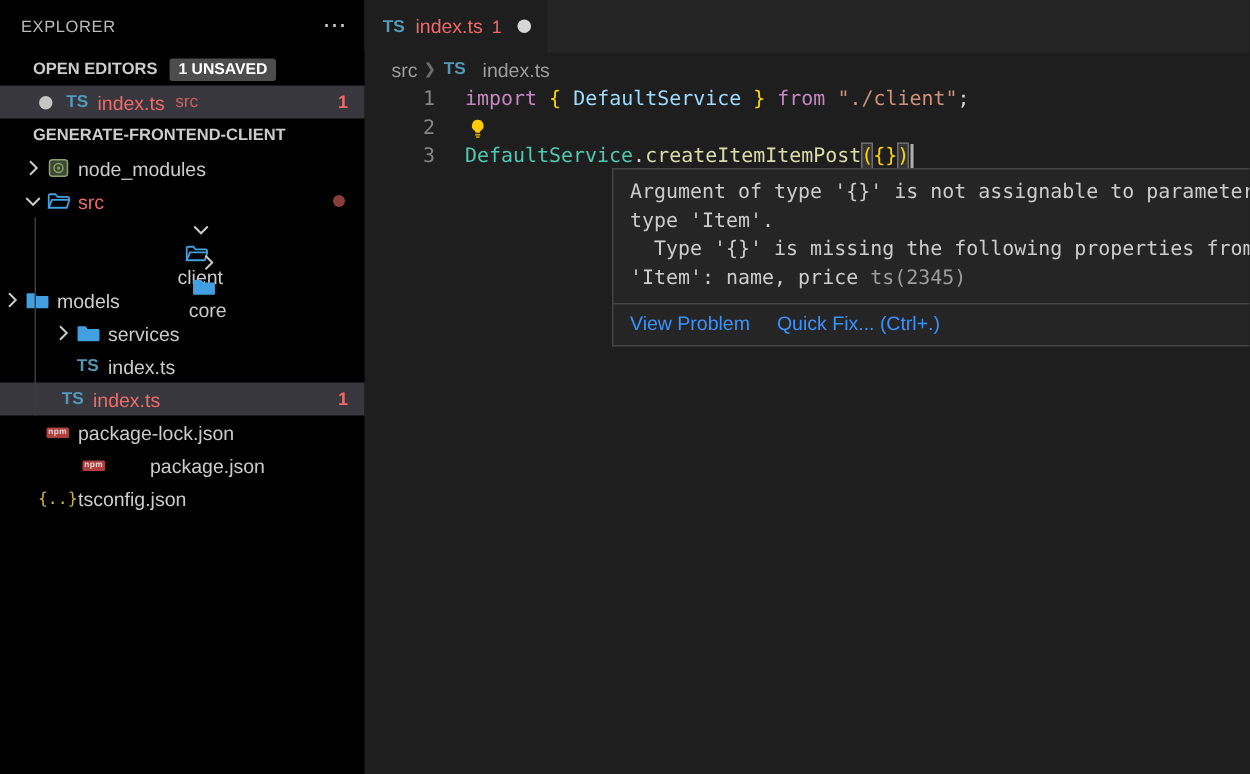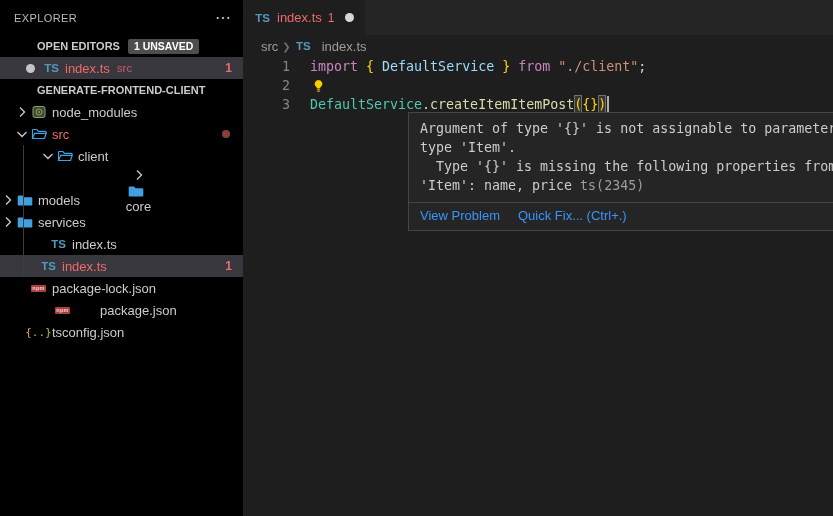--- a/index.html
+++ b/index.html
@@ -9,21 +9,21 @@
     font-family: "Liberation Sans", sans-serif;
     color: #cccccc;
     position: relative;
     font-size: 13px;
   }
   
   .sidebar { position: absolute; left:0; top:0; width:243px; height:516px; background:#000000; }
   .sidebar-header { height:35px; display:flex; align-items:center; padding:0 12px 0 14px; }
   .sidebar-title { flex:1; font-size:11px; color:#bbbbbb; letter-spacing:.4px; }
   .more-actions { color:#cccccc; font-size:16px; cursor:pointer; line-height:10px; }
-  .section-header { height:22px; display:flex; align-items:center; padding-left:21px; font-weight:bold; font-size:11px; color:#cccccc; cursor:pointer; }
+  .section-header { height:22px; display:flex; align-items:center; padding-left:6px; font-weight:bold; font-size:11px; color:#cccccc; cursor:pointer; }
   .unsaved-badge { margin-left:8px; background:#4d4d4d; color:#ffffff; font-size:10.5px; font-weight:600; padding:1.5px 6px; border-radius:2px; }
   .row { height:22px; display:flex; align-items:center; cursor:pointer; position:relative; }
   .row.selected { background:#37373d; }
   .chev { width:16px; height:16px; flex:none; display:flex; align-items:center; justify-content:center; }
   .ficon { width:17px; height:16px; flex:none; display:flex; align-items:center; justify-content:center; margin-right:5px; }
   .flabel { white-space:nowrap; }
   .err { color:#f06a6a; }
   .fdesc { margin-left:7px; font-size:11.5px; opacity:.78; }
   .count-badge { margin-left:auto; margin-right:11px; font-size:12px; font-weight:600; color:#f06a6a; }
   .mod-dot { margin-left:auto; margin-right:13px; width:8px; height:8px; border-radius:50%; background:#8a3e3c; flex:none; }
@@ -112,21 +112,21 @@
         </span>
         <span class="ficon">
           <svg width="16" height="16" viewBox="0 0 16 16">
             <path d="M1.5 12.5 V4.3 a.8.8 0 0 1 .8-.8 h3.6 l1.4 1.8 h6.9 a.8.8 0 0 1 .8.8 v1.2" fill="none" stroke="#42a0e0" stroke-width="1.2"></path>
             <path d="M3.6 7.3 h11.6 l-1.7 5.2 H1.5 z" fill="none" stroke="#42a0e0" stroke-width="1.2"></path>
           </svg>
         </span>
         <span class="flabel err">src</span>
         <span class="mod-dot"></span>
       </div>
-      <div class="row" style="padding-left: 40px;">
+      <div class="row" style="padding-left: 24px; flex-direction: column;">
         <span class="chev">
           <svg width="16" height="16" viewBox="0 0 16 16">
             <path d="M3.5 6 L8 10.5 L12.5 6" fill="none" stroke="#cccccc" stroke-width="1.3"></path>
           </svg>
         </span>
         <span class="ficon">
           <svg width="16" height="16" viewBox="0 0 16 16">
             <path d="M1.5 12.5 V4.3 a.8.8 0 0 1 .8-.8 h3.6 l1.4 1.8 h6.9 a.8.8 0 0 1 .8.8 v1.2" fill="none" stroke="#42a0e0" stroke-width="1.2"></path>
             <path d="M3.6 7.3 h11.6 l-1.7 5.2 H1.5 z" fill="none" stroke="#42a0e0" stroke-width="1.2"></path>
           </svg>
@@ -152,21 +152,21 @@
             <path d="M6 3.5 L10.5 8 L6 12.5" fill="none" stroke="#cccccc" stroke-width="1.3"></path>
           </svg>
         </span>
         <span class="ficon">
           <svg width="16" height="16" viewBox="0 0 16 16">
             <path d="M1.5 3.5 h4.6 l1.4 1.8 h7 a.8.8 0 0 1 .8.8 v6.6 a.8.8 0 0 1 -.8.8 h-13 a.8.8 0 0 1 -.8-.8 v-8.4 a.8.8 0 0 1 .8-.8z" fill="#42a0e0"></path>
           </svg>
         </span>
         <span class="flabel">models</span>
       </div>
-      <div class="row" style="">
+      <div class="row" style="padding-left: 34px;">
         <span class="chev">
           <svg width="16" height="16" viewBox="0 0 16 16">
             <path d="M6 3.5 L10.5 8 L6 12.5" fill="none" stroke="#cccccc" stroke-width="1.3"></path>
           </svg>
         </span>
         <span class="ficon">
           <svg width="16" height="16" viewBox="0 0 16 16">
             <path d="M1.5 3.5 h4.6 l1.4 1.8 h7 a.8.8 0 0 1 .8.8 v6.6 a.8.8 0 0 1 -.8.8 h-13 a.8.8 0 0 1 -.8-.8 v-8.4 a.8.8 0 0 1 .8-.8z" fill="#42a0e0"></path>
           </svg>
         </span>

